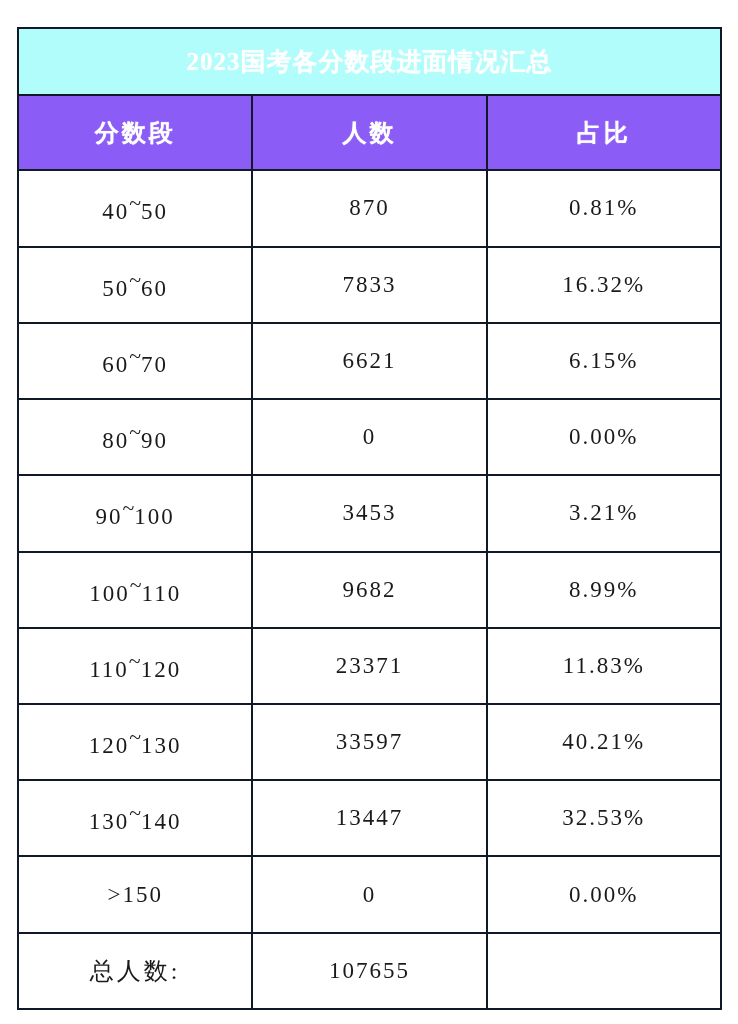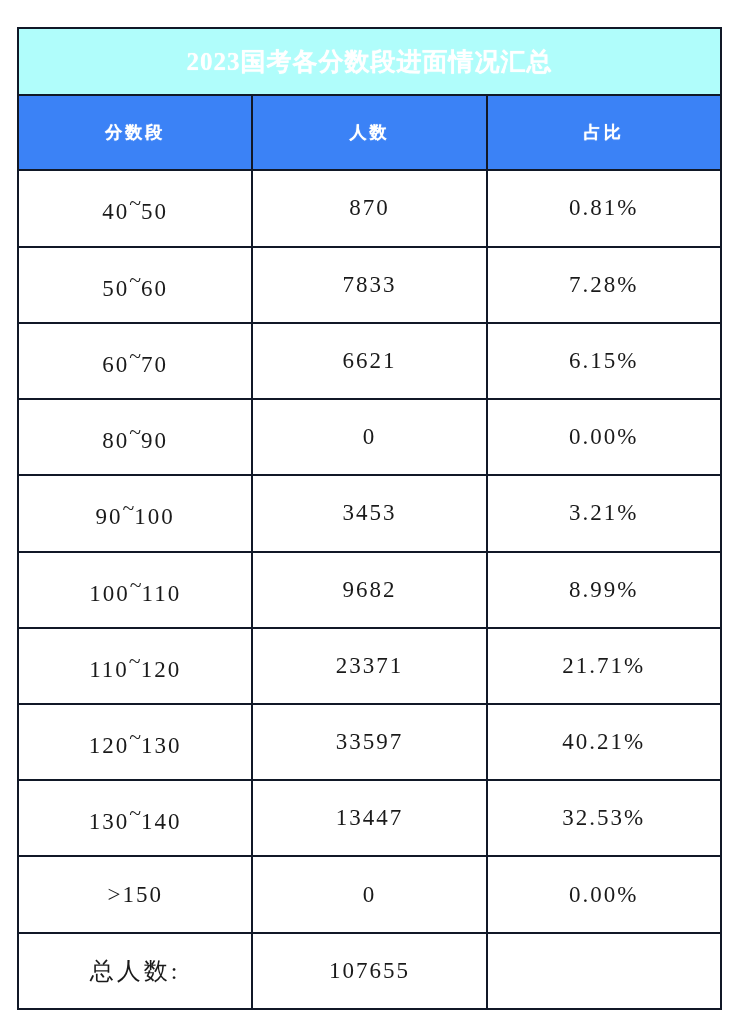--- a/index.html
+++ b/index.html
@@ -47,24 +47,24 @@
     height: 58px;
     color: #ffffff;
     font-size: 25px;
     font-weight: bold;
     letter-spacing: 1px;
     text-shadow: 0 0 1px rgba(255,255,255,0.9);
   }
 
   
   tr.header-row th {
-    background: #3b82f6;
+    background: #8b5cf6;
     height: 65px;
     color: #ffffff;
-    font-size: 17px;
+    font-size: 24px;
     font-weight: bold;
     letter-spacing: 3px;
     text-shadow: 0 0 1px rgba(255,255,255,0.9);
   }
 
   
   tr.data-row td,
   tr.total-row td {
     height: 66px;
     font-size: 23px;
@@ -128,21 +128,21 @@
 
       <tr class="data-row">
         <td class="col-range"><span class="range-text"><span>40</span><span class="tilde">~</span><span class="range-hi">50</span></span></td>
         <td class="col-count">870</td>
         <td class="col-percent">0.81%</td>
       </tr>
 
       <tr class="data-row">
         <td class="col-range"><span class="range-text"><span>50</span><span class="tilde">~</span><span class="range-hi">60</span></span></td>
         <td class="col-count">7833</td>
-        <td class="col-percent pct-red-tint">7.28%</td>
+        <td class="col-percent pct-red-tint">16.32%</td>
       </tr>
 
       <tr class="data-row">
         <td class="col-range"><span class="range-text"><span>60</span><span class="tilde">~</span><span class="range-hi">70</span></span></td>
         <td class="col-count">6621</td>
         <td class="col-percent">6.15%</td>
       </tr>
 
 
       <tr class="data-row">
@@ -159,21 +159,21 @@
 
       <tr class="data-row">
         <td class="col-range"><span class="range-text"><span>100</span><span class="tilde">~</span><span class="range-hi">110</span></span></td>
         <td class="col-count">9682</td>
         <td class="col-percent">8.99%</td>
       </tr>
 
       <tr class="data-row">
         <td class="col-range"><span class="range-text"><span>110</span><span class="tilde">~</span><span class="range-hi">120</span></span></td>
         <td class="col-count">23371</td>
-        <td class="col-percent">21.71%</td>
+        <td class="col-percent">11.83%</td>
       </tr>
 
       <tr class="data-row">
         <td class="col-range"><span class="range-text"><span>120</span><span class="tilde">~</span><span class="range-hi">130</span></span></td>
         <td class="col-count">33597</td>
         <td class="col-percent">40.21%</td>
       </tr>
 
       <tr class="data-row">
         <td class="col-range"><span class="range-text"><span>130</span><span class="tilde">~</span><span class="range-hi">140</span></span></td>

